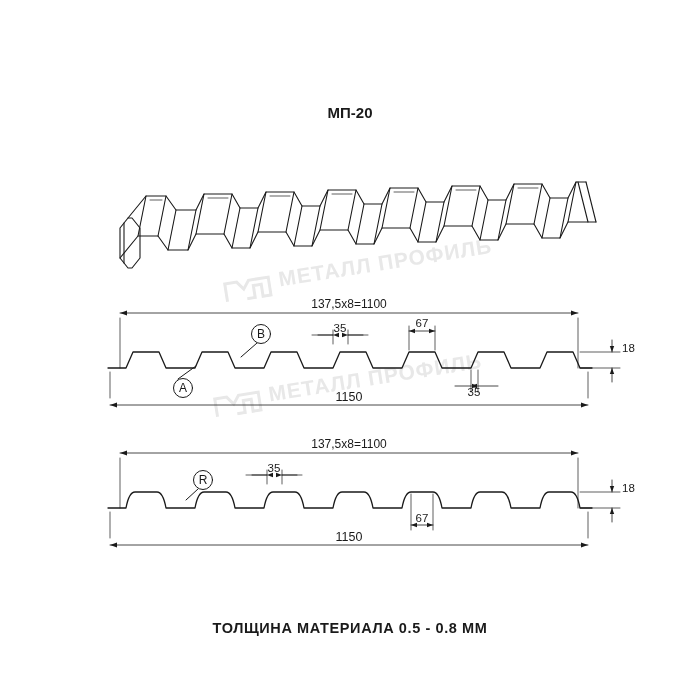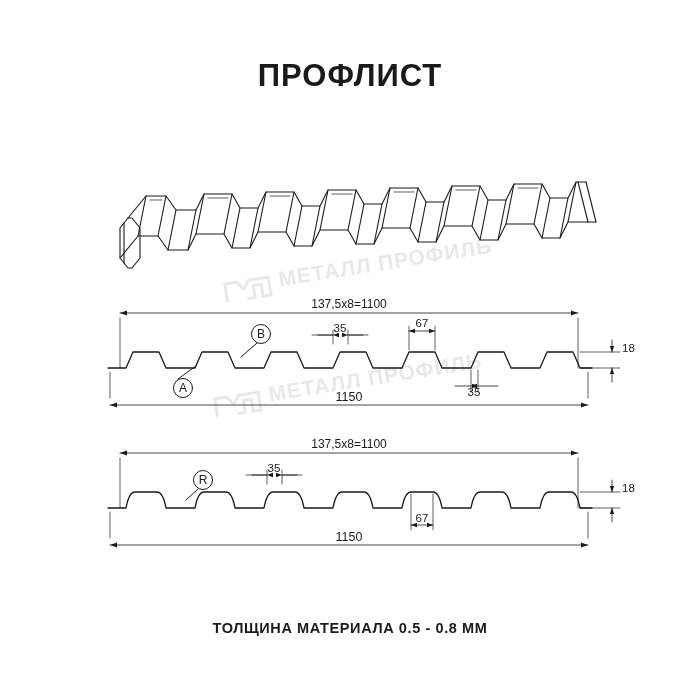--- a/index.html
+++ b/index.html
@@ -64,21 +64,21 @@
     display: inline-block;
     vertical-align: middle;
     margin-right: 8px;
   }
 </style>
 </head>
 <body>
 
 <div id="page">
 
-  <div class="title">ПРОФЛИСТ</div>
+  <div class="subtitle">МП-20</div>
 
   <div class="wm wm-1">
     <svg class="wm-logo" width="48" height="26" viewBox="0 0 48 26">
       <path d="M2 24 L2 6 L14 6 L20 14 L26 6 L46 6 L46 24 L38 24 L38 12 L30 12 L30 24 L22 24" fill="none" stroke="#e8e8e8" stroke-width="3"></path>
     </svg><span class="wmtext">МЕТАЛЛ ПРОФИЛЬ</span>
   </div>
 
   <div class="wm wm-2">
     <svg class="wm-logo" width="48" height="26" viewBox="0 0 48 26">
       <path d="M2 24 L2 6 L14 6 L20 14 L26 6 L46 6 L46 24 L38 24 L38 12 L30 12 L30 24 L22 24" fill="none" stroke="#e8e8e8" stroke-width="3"></path>

